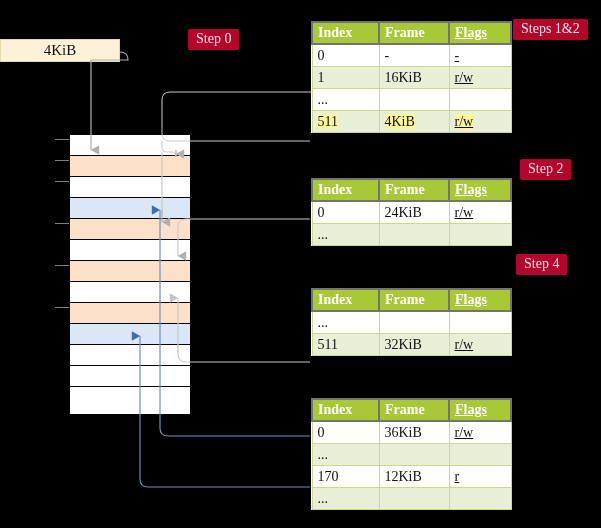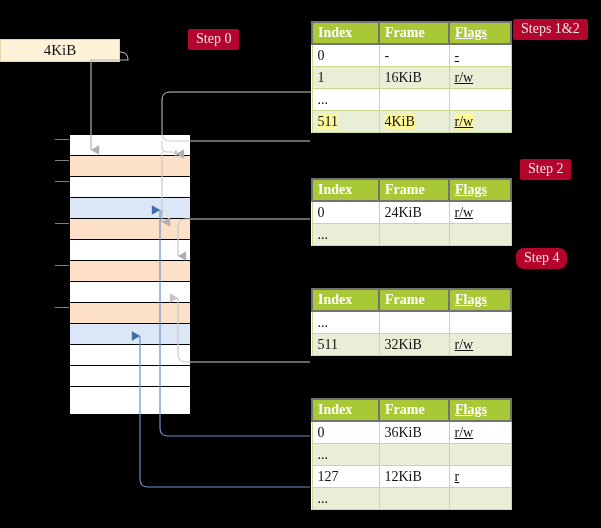--- a/index.html
+++ b/index.html
@@ -106,21 +106,21 @@
 
   <div class="badge" style="left:188px;top:29px;">
     <span>Step 0</span>
   </div>
   <div class="badge" style="left:513px;top:19px;">
     <span>Steps 1&amp;2</span>
   </div>
   <div class="badge" style="left:520px;top:159px;">
     <span>Step 2</span>
   </div>
-  <div class="badge" style="left:516px;top:248px;border-radius:8px;">
+  <div class="badge" style="left:516px;top:254px;">
     <span>Step 4</span>
   </div>
 
   <div class="memcol" id="memcol">
       <div class="memrow plain" style="top: 0px;"></div>
       <div class="memrow orange" style="top: 21px;"></div>
       <div class="memrow plain" style="top: 42px;"></div>
       <div class="memrow blue" style="top: 63px;"></div>
       <div class="memrow orange" style="top: 84px;"></div>
       <div class="memrow plain" style="top: 105px;"></div>
@@ -257,21 +257,21 @@
           <td class="c-index">0</td>
           <td class="c-frame">36KiB</td>
           <td class="c-flags">r/w</td>
         </tr>
         <tr class="alt">
           <td class="c-index">...</td>
           <td class="c-frame"></td>
           <td class="c-flags"></td>
         </tr>
         <tr class="norm">
-          <td class="c-index">127</td>
+          <td class="c-index">170</td>
           <td class="c-frame">12KiB</td>
           <td class="c-flags">r</td>
         </tr>
         <tr class="alt">
           <td class="c-index">...</td>
           <td class="c-frame"></td>
           <td class="c-flags"></td>
         </tr>
       </tbody>
     </table>

